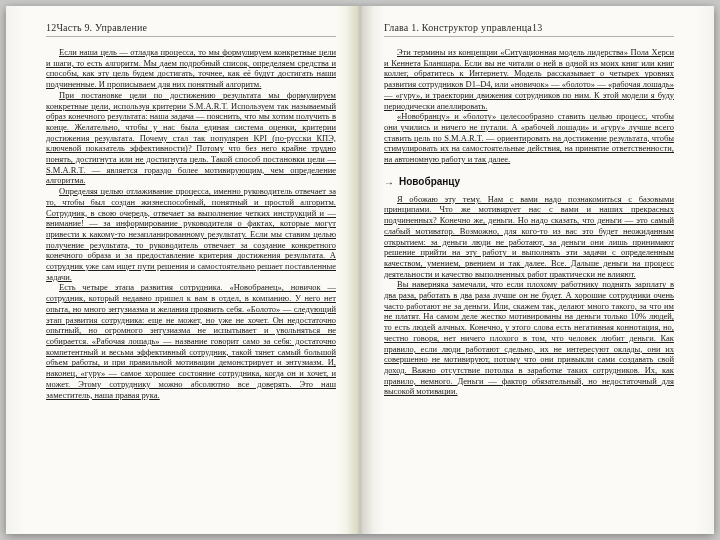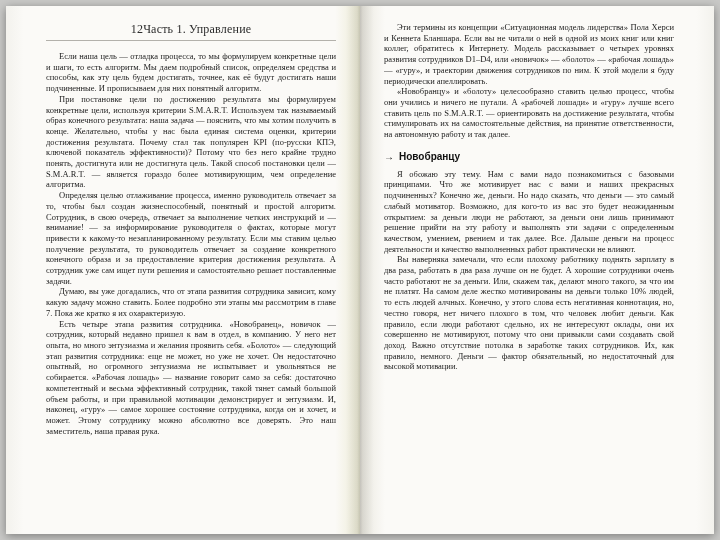--- a/index.html
+++ b/index.html
@@ -24,58 +24,61 @@
     padding-left:24px; padding-right:40px;
     background:linear-gradient(to left, #f3f2ed 0%, #fbfaf7 5%, #fbfaf7 93%, #e9e7de 100%);
   }
   .gutter {
     position:absolute; left:50%; top:0; bottom:0; width:28px;
     transform:translateX(-50%); pointer-events:none;
     background:linear-gradient(to right, rgba(0,0,0,0) 0%, rgba(0,0,0,0.08) 40%,
       rgba(0,0,0,0.16) 50%, rgba(0,0,0,0.08) 60%, rgba(0,0,0,0) 100%);
   }
   .running-head {
-    display:flex; justify-content:center; align-items:baseline;
-    font-size:12px; color:#2b2b2b; letter-spacing:0.2px;
+    display:flex; justify-content:flex-start; align-items:baseline;
+    font-size:10px; color:#2b2b2b; letter-spacing:0.2px;
     border-bottom:1px solid #b3b1ab; padding-bottom:3px; margin-bottom:10px;
   }
   .body-text p {
     font-size:8.5px; line-height:10.7px; text-align:justify;
     text-indent:13px; color:#1b1b1b;
-    hyphens:auto; -webkit-hyphens:auto;
+    hyphens:auto;text-decoration:underline; -webkit-hyphens:auto;
   }
   .section-heading {
     display:flex; align-items:center; gap:5px;
     font-family:"Liberation Sans", sans-serif;
     font-size:10px; font-weight:bold; color:#101010;
     margin:11px 0 7px 0;
   }
   .section-heading .arrow { font-size:10px; font-weight:bold; }
 </style>
 </head>
 <body>
 
 <div class="photo">
   <div class="spread">
 
     <div class="page page-left">
       <div class="running-head">
         <span>12</span>
-        <span>Часть 1. Управление</span>
+        <span>Часть 9. Управление</span>
       </div>
       <div class="body-text">
         <p>Если наша цель — отладка процесса, то мы формулируем конкретные цели и шаги, то есть алгоритм. Мы даем подробный список, определяем средства и способы, как эту цель будем достигать, точнее, как её будут достигать наши подчиненные. И прописываем для них понятный алгоритм.</p>
         <p>При постановке цели по достижению результата мы формулируем конкретные цели, используя критерии S.M.A.R.T. Используем так называемый образ конечного результата: наша задача — пояснить, что мы хотим получить в конце. Желательно, чтобы у нас была единая система оценки, критерии достижения результата. Почему стал так популярен KPI (по-русски КПЭ, ключевой показатель эффективности)? Потому что без него крайне трудно понять, достигнута или не достигнута цель. Такой способ постановки цели — S.M.A.R.T. — является гораздо более мотивирующим, чем определение алгоритма.</p>
         <p>Определяя целью отлаживание процесса, именно руководитель отвечает за то, чтобы был создан жизнеспособный, понятный и простой алгоритм. Сотрудник, в свою очередь, отвечает за выполнение четких инструкций и — внимание! — за информирование руководителя о фактах, которые могут привести к какому-то незапланированному результату. Если мы ставим целью получение результата, то руководитель отвечает за создание конкретного конечного образа и за предоставление критерия достижения результата. А сотрудник уже сам ищет пути решения и самостоятельно решает поставленные задачи.</p>
-        <p>Думаю, вы уже догадались, что от этапа развития сотрудника зависит, кому какую задачу можно ставить. Более подробно эти этапы мы рассмотрим в главе 7. Пока же кратко я их охарактеризую.</p>
         <p>Есть четыре этапа развития сотрудника. «Новобранец», новичок — сотрудник, который недавно пришел к вам в отдел, в компанию. У него нет опыта, но много энтузиазма и желания проявить себя. «Болото» — следующий этап развития сотрудника: еще не может, но уже не хочет. Он недостаточно опытный, но огромного энтузиазма не испытывает и увольняться не собирается. «Рабочая лошадь» — название говорит само за себя: достаточно компетентный и весьма эффективный сотрудник, такой тянет самый большой объем работы, и при правильной мотивации демонстрирует и энтузиазм. И, наконец, «гуру» — самое хорошее состояние сотрудника, когда он и хочет, и может. Этому сотруднику можно абсолютно все доверять. Это наш заместитель, наша правая рука.</p>
       </div>
     </div>
 
     <div class="page page-right">
+      <div class="running-head">
+        <span>Глава 1. Конструктор управленца</span>
+        <span>13</span>
+      </div>
       <div class="body-text">
         <p>Эти термины из концепции «Ситуационная модель лидерства» Пола Херси и Кеннета Бланшара. Если вы не читали о ней в одной из моих книг или книг коллег, обратитесь к Интернету. Модель рассказывает о четырех уровнях развития сотрудников D1–D4, или «новичок» — «болото» — «рабочая лошадь» — «гуру», и траектории движения сотрудников по ним. К этой модели я буду периодически апеллировать.</p>
         <p>«Новобранцу» и «болоту» целесообразно ставить целью процесс, чтобы они учились и ничего не путали. А «рабочей лошади» и «гуру» лучше всего ставить цель по S.M.A.R.T. — ориентировать на достижение результата, чтобы стимулировать их на самостоятельные действия, на принятие ответственности, на автономную работу и так далее.</p>
         <h2 class="section-heading">
           <span class="arrow">→</span>
           <span>Новобранцу</span>
         </h2>
         <p>Я обожаю эту тему. Нам с вами надо познакомиться с базовыми принципами. Что же мотивирует нас с вами и наших прекрасных подчиненных? Конечно же, деньги. Но надо сказать, что деньги — это самый слабый мотиватор. Возможно, для кого-то из вас это будет неожиданным открытием: за деньги люди не работают, за деньги они лишь принимают решение прийти на эту работу и выполнять эти задачи с определенным качеством, умением, рвением и так далее. Все. Дальше деньги на процесс деятельности и качество выполненных работ практически не влияют.</p>
         <p>Вы наверняка замечали, что если плохому работнику поднять зарплату в два раза, работать в два раза лучше он не будет. А хорошие сотрудники очень часто работают не за деньги. Или, скажем так, делают много такого, за что им не платят. На самом деле жестко мотивированы на деньги только 10% людей, то есть людей алчных. Конечно, у этого слова есть негативная коннотация, но, честно говоря, нет ничего плохого в том, что человек любит деньги. Как правило, если люди работают сдельно, их не интересуют оклады, они их совершенно не мотивируют, потому что они привыкли сами создавать свой доход. Важно отсутствие потолка в заработке таких сотрудников. Их, как правило, немного. Деньги — фактор обязательный, но недостаточный для высокой мотивации.</p>
       </div>

